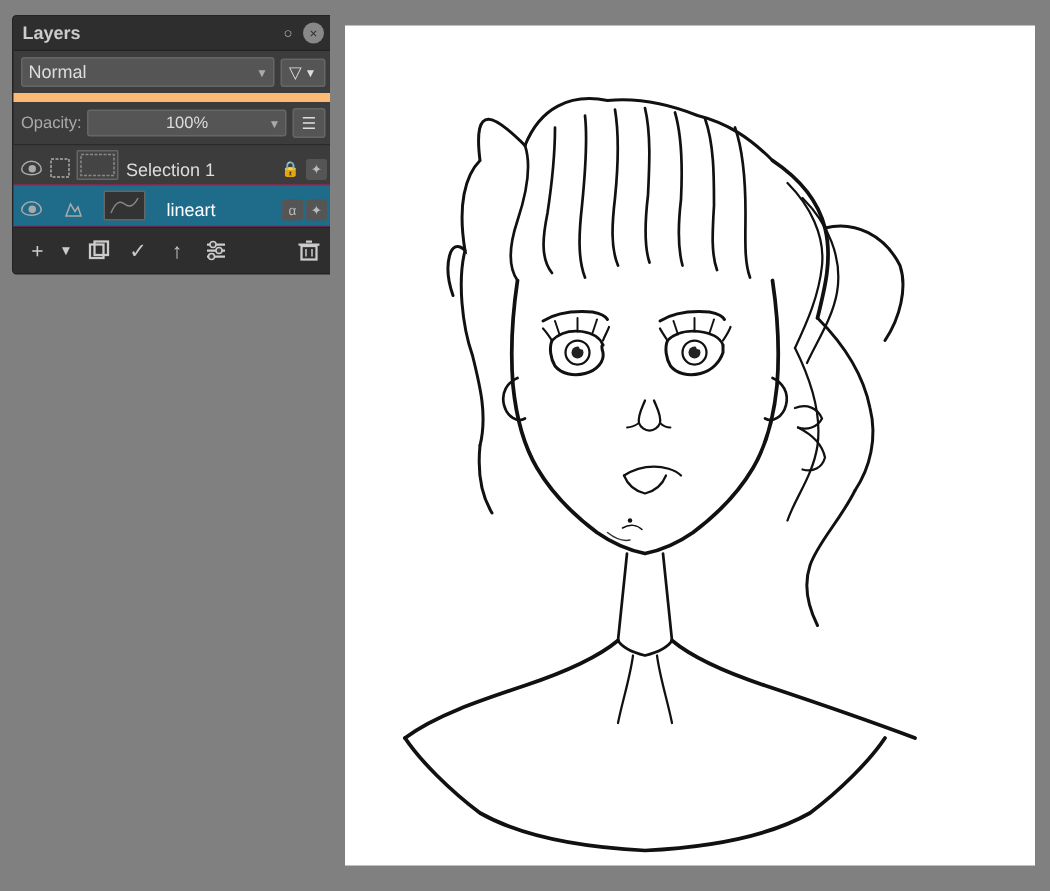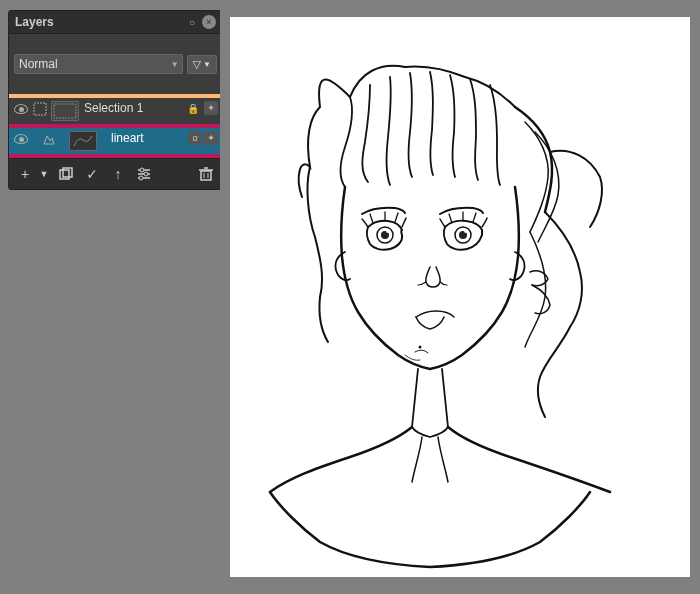--- a/index.html
+++ b/index.html
@@ -68,23 +68,23 @@
       justify-content: center;
       font-size: 9px;
       color: #333;
       cursor: pointer;
     }
 
     
     .blend-mode-row {
       display: flex;
       align-items: center;
-      padding: 20px 5px;
+      padding: 4px 5px;
       gap: 4px;
-      border-bottom: 4px solid #fdba74;
+      border-bottom: 6px solid #fdba74;
     }
 
     .blend-select {
       flex: 1;
       background: #555;
       color: #ddd;
       border: 1px solid #666;
       border-radius: 2px;
       padding: 2px 4px;
       font-size: 12px;
@@ -180,24 +180,24 @@
       height: 20px;
     }
 
     
     .layer-list {
       background: #3c3c3c;
     }
 
     .layer-item {
       display: flex;
-      align-items: flex-start;
+      align-items: flex-end;
       padding: 3px 4px;
       gap: 3px;
-      border-bottom: 4px solid #be185d;
+      border-bottom: 1px solid #be185d;
       cursor: pointer;
     }
 
     .layer-item.selected {
       background: #1e6b8a;
       gap: 12px;
     }
 
     .layer-visibility {
       width: 16px;
@@ -405,20 +405,27 @@
   <div class="blend-mode-row">
     <div class="blend-select-wrapper">
       <select class="blend-select"><option value="Normal">Normal</option><option value="Multiply">Multiply</option><option value="Screen">Screen</option><option value="Overlay">Overlay</option><option value="Darken">Darken</option><option value="Lighten">Lighten</option></select>
     </div>
     <button class="filter-btn">
       <span>▽</span>
       <span style="font-size:8px;">▼</span>
     </button>
   </div>
 
+  <div class="opacity-row">
+    <span class="opacity-label">Opacity:</span>
+    <div class="opacity-value-wrapper">
+      <div class="opacity-value">100%</div>
+    </div>
+    <button class="opacity-extra-btn">☰</button>
+  </div>
 
   <div class="layer-list">
 
     <div class="layer-item">
       <div class="layer-visibility">
         <div class="eye-icon"></div>
       </div>
       <div class="layer-type-icon">
         <svg width="14" height="14" viewBox="0 0 14 14">
           <rect x="1" y="1" width="12" height="12" fill="none" stroke="#aaa" stroke-width="1" stroke-dasharray="2,1"></rect>

